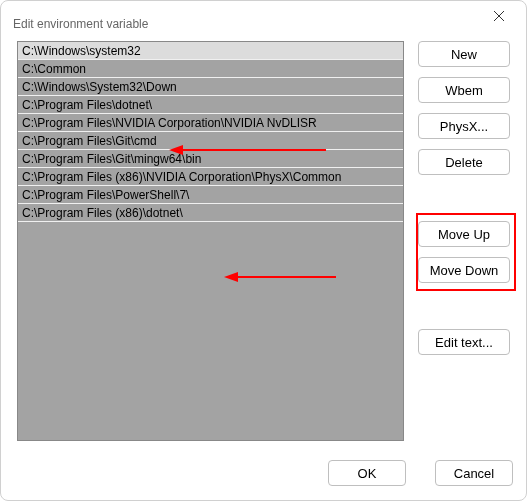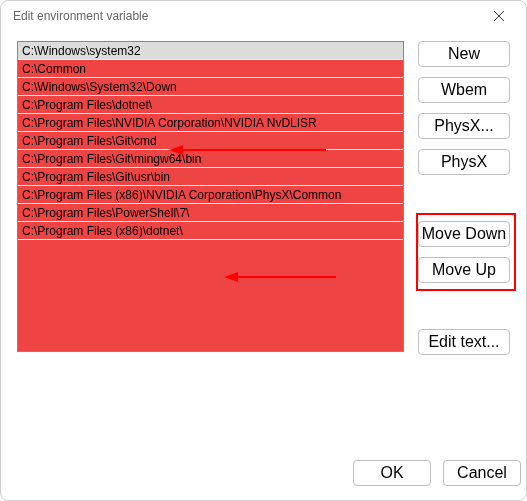--- a/index.html
+++ b/index.html
@@ -21,21 +21,21 @@
       background: #ffffff;
       border: 1px solid #d0d0d0;
       border-radius: 8px;
       display: flex;
       flex-direction: column;
       position: relative;
     }
     .titlebar {
       height: 30px;
       display: flex;
-      align-items: center;
+      align-items: flex-end;
       justify-content: space-between;
       padding: 0 12px;
       color: #555;
     }
     .titlebar .title {
       font-size: 12px;
       color: #666;
     }
     .close-btn {
       width: 30px;
@@ -48,23 +48,23 @@
     }
     .content {
       flex: 1;
       display: flex;
       padding: 10px 16px 0 16px;
       gap: 14px;
     }
     .listbox {
       flex: 1;
       border: 1px solid #888;
-      background: #ef4444;
+      background: #a3a3a3;
       overflow: hidden;
-      height: 311px;
+      height: 400px;
     }
     .list-item {
       height: 18px;
       line-height: 18px;
       padding: 0 4px;
       border-bottom: 1px solid #f0f0f0;
       font-size: 12px;
       color: #000;
       white-space: nowrap;
       overflow: hidden;
@@ -78,39 +78,39 @@
       width: 92px;
       display: flex;
       flex-direction: column;
       gap: 10px;
     }
     .btn {
       height: 26px;
       border: 1px solid #bfbfbf;
       border-radius: 4px;
       background: #ffffff;
-      font-size: 16px;
+      font-size: 13px;
       font-family: inherit;
       cursor: default;
       display: flex;
       align-items: center;
       justify-content: center;
       color: #000;
     }
     .btn-gap1 {
       height: 26px;
     }
     .btn-gap2 {
       height: 26px;
     }
     .footer {
       display: flex;
       justify-content: flex-end;
-      gap: 12px;
-      padding: 14px 5px;
+      gap: 29px;
+      padding: 14px 13px;
     }
     .footer .btn {
       width: 78px;
     }
     
     .annotation {
       position: absolute;
       pointer-events: none;
     }
     .arrow-line {
@@ -143,33 +143,32 @@
 
   <div class="content">
     <div class="listbox" id="listbox">
         <div class="list-item selected">C:\Windows\system32</div>
         <div class="list-item">C:\Common</div>
         <div class="list-item">C:\Windows\System32\Down</div>
         <div class="list-item">C:\Program Files\dotnet\</div>
         <div class="list-item">C:\Program Files\NVIDIA Corporation\NVIDIA NvDLISR</div>
         <div class="list-item">C:\Program Files\Git\cmd</div>
         <div class="list-item">C:\Program Files\Git\mingw64\bin</div>
-        <div class="list-item">C:\Program Files\Git\usr\bin</div>
         <div class="list-item">C:\Program Files (x86)\NVIDIA Corporation\PhysX\Common</div>
         <div class="list-item">C:\Program Files\PowerShell\7\</div>
         <div class="list-item">C:\Program Files (x86)\dotnet\</div>
       </div>
     <div class="button-column">
       <button class="btn">New</button>
       <button class="btn">Wbem</button>
       <button class="btn">PhysX...</button>
-      <button class="btn">PhysX</button>
+      <button class="btn">Delete</button>
       <div class="btn-gap1"></div>
+      <button class="btn">Move Up</button>
       <button class="btn">Move Down</button>
-      <button class="btn">Move Up</button>
       <div class="btn-gap2"></div>
       <button class="btn">Edit text...</button>
     </div>
   </div>
 
   <div class="footer">
     <button class="btn">OK</button>
     <button class="btn">Cancel</button>
   </div>
 

